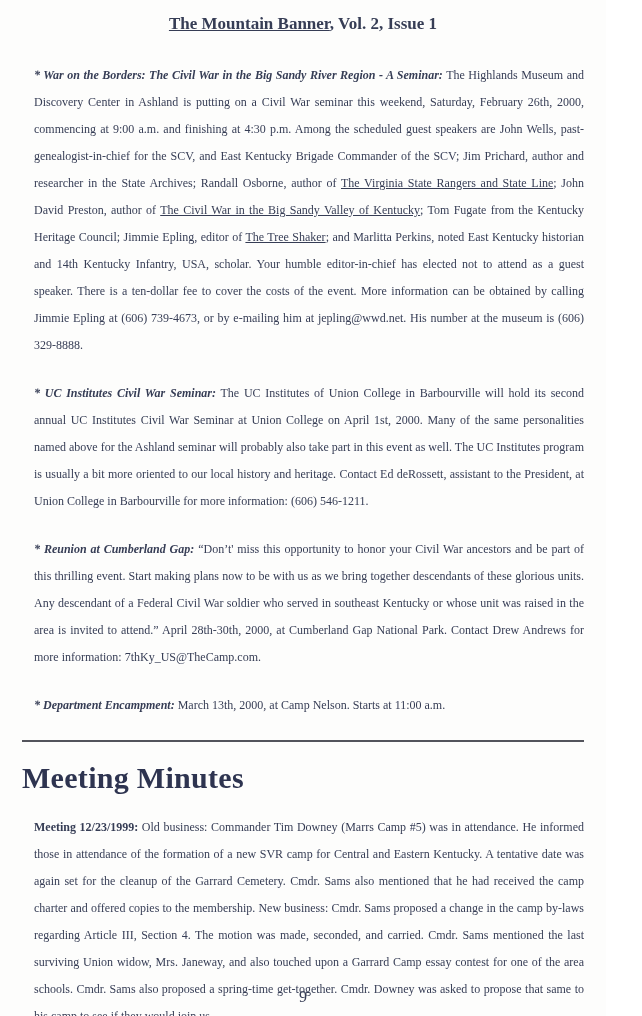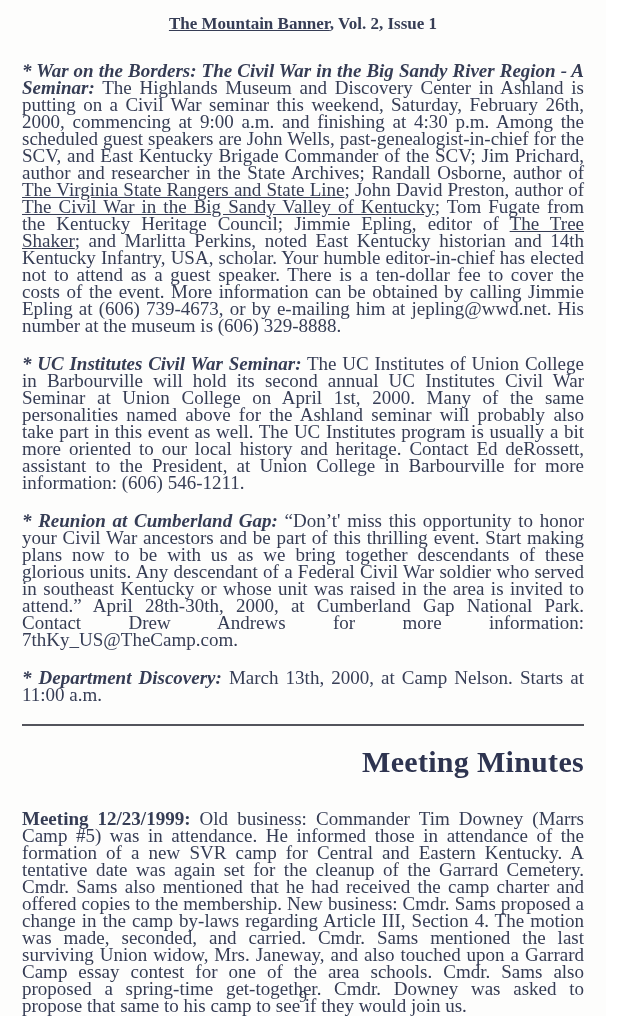--- a/index.html
+++ b/index.html
@@ -19,35 +19,35 @@
     overflow: hidden;
   }
   .title {
     font-size: 17px;
     font-weight: 700;
     text-align: center;
     margin: 2px 0 28px 0;
     white-space: nowrap;
   }
   p.body {
-    font-size: 19px;
-    line-height: 17px;
-    margin: 0 0 21px 0;
+    font-size: 12px;
+    line-height: 27px;
+    margin: 0 0 21px 12px;
     text-align: justify;
   }
   .rule {
     border: 0;
     border-top: 2px solid #53545c;
     margin: 20px 0 0 0;
   }
   .section-heading {
     font-size: 30px;
     font-weight: 700;
-    text-align: right;
-    margin: 19px 0 31px 0;
+    text-align: left;
+    margin: 19px 0 19px 0;
     color: var(--ink-heading, #2e3450);
     letter-spacing: 0.3px;
   }
   .page-number {
     position: absolute;
     left: 0;
     right: 0;
     bottom: 10px;
     text-align: center;
     font-size: 16px;
@@ -63,21 +63,21 @@
 <div class="page" style="--ink: #363d55; --ink-heading: #2e3450; --bg: #fdfdfc;">
 
   <div class="title"><span class="run-b run-u">The Mountain Banner</span><span class="run-b">, Vol. 2, Issue 1</span></div>
 
   <p class="body"><span class="run-b run-i">* War on the Borders: The Civil War in the Big Sandy River Region - A Seminar:</span><span> The Highlands Museum and Discovery Center in Ashland is putting on a Civil War seminar this weekend, Saturday, February 26th, 2000, commencing at 9:00 a.m. and finishing at 4:30 p.m.  Among the scheduled guest speakers are John Wells, past-genealogist-in-chief for the SCV, and East Kentucky Brigade Commander of the SCV; Jim Prichard, author and researcher in the State Archives; Randall Osborne, author of </span><span class="run-u">The Virginia State Rangers and State Line</span><span>; John David Preston, author of </span><span class="run-u">The Civil War in the Big Sandy Valley of Kentucky</span><span>; Tom Fugate from the Kentucky Heritage Council; Jimmie Epling, editor of </span><span class="run-u">The Tree Shaker</span><span>; and Marlitta Perkins, noted East Kentucky historian and 14th Kentucky Infantry, USA, scholar.  Your humble editor-in-chief has elected not to attend as a guest speaker.  There is a ten-dollar fee to cover the costs of the event.  More information can be obtained by calling Jimmie Epling at (606) 739-4673, or by e-mailing him at jepling@wwd.net.  His number at the museum is (606) 329-8888.</span></p>
 
   <p class="body"><span class="run-b run-i">* UC Institutes Civil War Seminar:</span><span> The UC Institutes of Union College in Barbourville will hold its second annual UC Institutes Civil War Seminar at Union College on April 1st, 2000.  Many of the same personalities named above for the Ashland seminar will probably also take part in this event as well.  The UC Institutes program is usually a bit more oriented to our local history and heritage.  Contact Ed deRossett, assistant to the President, at Union College in Barbourville for more information: (606) 546-1211.</span></p>
 
   <p class="body"><span class="run-b run-i">* Reunion at Cumberland Gap:</span><span> “Don’t' miss this opportunity to honor your Civil War ancestors and be part of this thrilling event. Start making plans now to be with us as we bring together descendants of these glorious units.  Any descendant of a Federal Civil War soldier who served in southeast Kentucky or whose unit was raised in the area is invited to attend.”  April 28th-30th, 2000, at Cumberland Gap National Park.  Contact Drew Andrews for more information: 7thKy_US@TheCamp.com.</span></p>
 
-  <p class="body"><span class="run-b run-i">* Department Discovery:</span><span> March 13th, 2000, at Camp Nelson.  Starts at 11:00 a.m.</span></p>
+  <p class="body"><span class="run-b run-i">* Department Encampment:</span><span> March 13th, 2000, at Camp Nelson.  Starts at 11:00 a.m.</span></p>
 
   <hr class="rule">
 
   <h1 class="section-heading">Meeting Minutes</h1>
 
   <p class="body"><span class="run-b">Meeting 12/23/1999:</span><span> Old business: Commander Tim Downey (Marrs Camp #5) was in attendance.  He informed those in attendance of the formation of a new SVR camp for Central and Eastern Kentucky.  A tentative date was again set for the cleanup of the Garrard Cemetery.  Cmdr. Sams also mentioned that he had received the camp charter and offered copies to the membership.  New business: Cmdr. Sams proposed a change in the camp by-laws regarding Article III, Section 4.  The motion was made, seconded, and carried.  Cmdr. Sams mentioned the last surviving Union widow, Mrs. Janeway, and also touched upon a Garrard Camp essay contest for one of the area schools.  Cmdr. Sams also proposed a spring-time get-together.  Cmdr. Downey was asked to propose that same to his camp to see if they would join us.</span></p>
 
   <div class="page-number">9</div>
 
 </div>

